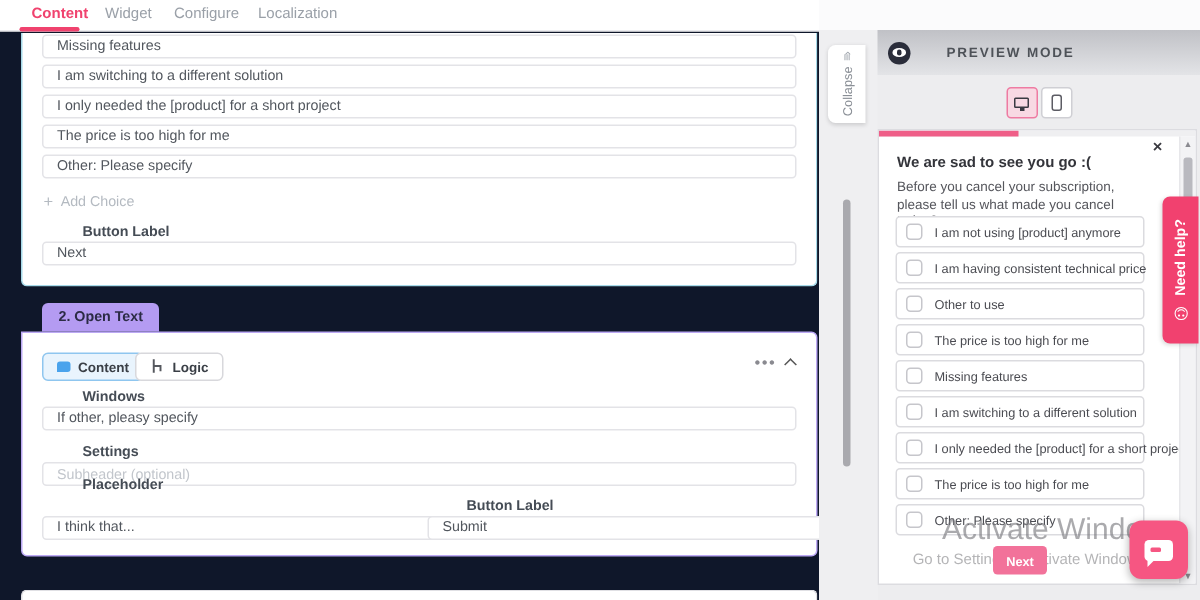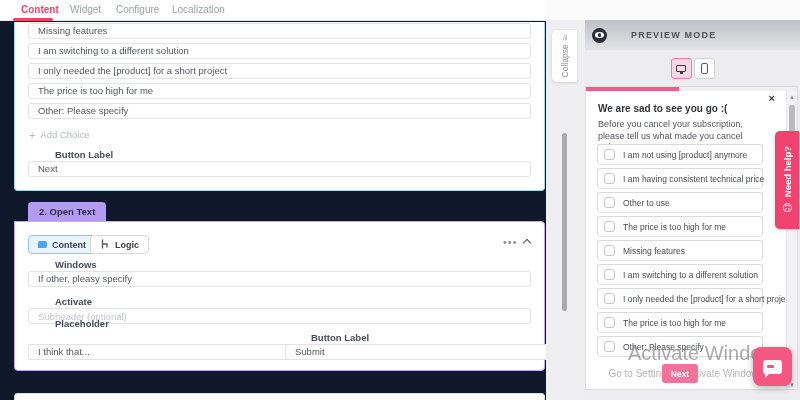--- a/index.html
+++ b/index.html
@@ -156,21 +156,21 @@
         <path d="M2.5 0.5 v9 M2.5 5 h4.5 v3.5" stroke="#55585e" stroke-width="1.3" fill="none"></path>
       </svg>
       <span>Logic</span>
     </div>
     <div class="abs dots">•••</div>
     <div class="abs chev-up"></div>
 
     <div class="label" style="left:14px; top:37px">Windows</div>
     <div class="field" style="left:13px; top:49px; width:503px">If other, pleasy specify</div>
 
-    <div class="label" style="left:14px; top:74px">Activate</div>
+    <div class="label" style="left:14px; top:74px">Settings</div>
     <input class="field" style="left: 13px; top: 86px; width: 503px;" placeholder="Subheader (optional)">
 
     <div class="label" style="left:14px; top:96px">Placeholder</div>
     <div class="field" style="left:13px; top:122px; width:264px">I think that...</div>
 
     <div class="label" style="left:270px; top:110px">Button Label</div>
     <div class="field" style="left:270px; top:122px; width:292px">Submit</div>
   </div>
 
   <div class="abs card3"></div>

